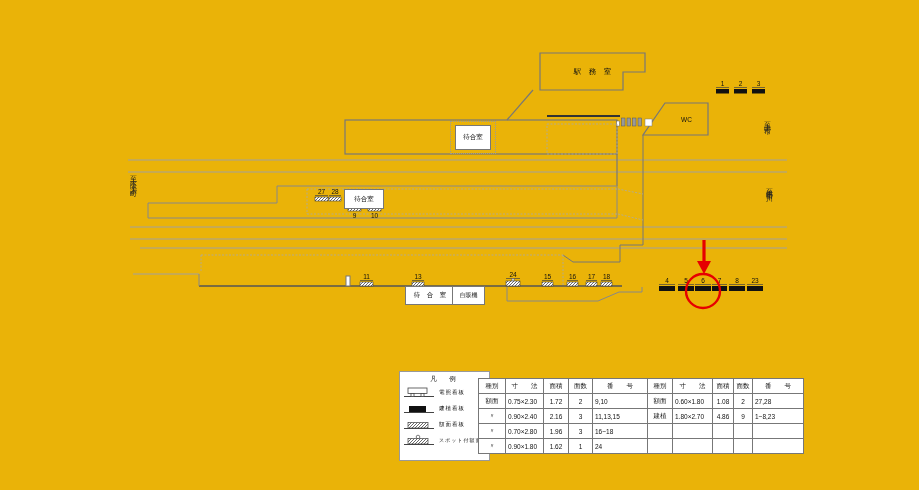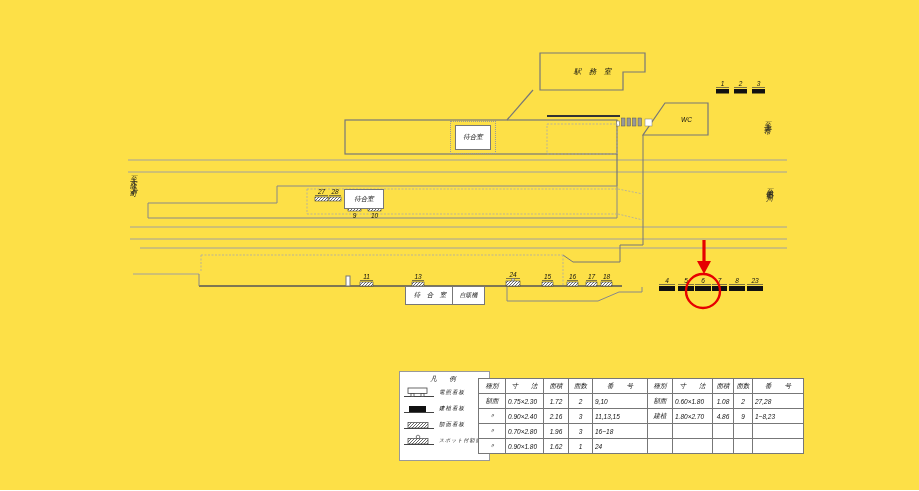--- a/index.html
+++ b/index.html
@@ -1,17 +1,17 @@
 <!DOCTYPE html>
 <html><head>
 <meta charset="utf-8">
 <style>
   html,body{margin:0;padding:0;background:#fff;}
-  #stage{position:relative;width:919px;height:490px;background:#fde047;overflow:hidden;
-         font-family:"Liberation Sans",sans-serif;color:#111;font-style:italic;}
+  #stage{position:relative;width:919px;height:490px;background:#eab308;overflow:hidden;
+         font-family:"Liberation Sans",sans-serif;color:#111;}
   .abs{position:absolute;}
   svg text{font-family:"Liberation Sans",sans-serif;font-size:6.5px;fill:#111;}
   .vtext{writing-mode:vertical-rl;font-size:7px;color:#222;}
   .room-box{border:1px solid #777;background:#fff;display:flex;align-items:center;
             justify-content:center;font-size:6.5px;white-space:nowrap;}
   .room-label{display:flex;align-items:center;justify-content:center;font-size:7.5px;white-space:nowrap;}
   .dotted-box{border:1px dotted #999;}
   
   #legend{border:1px solid #999;background:#fff;font-size:5.5px;}
   #legend .lg-title{text-align:center;letter-spacing:3px;font-size:6.5px;margin-top:3px;}

